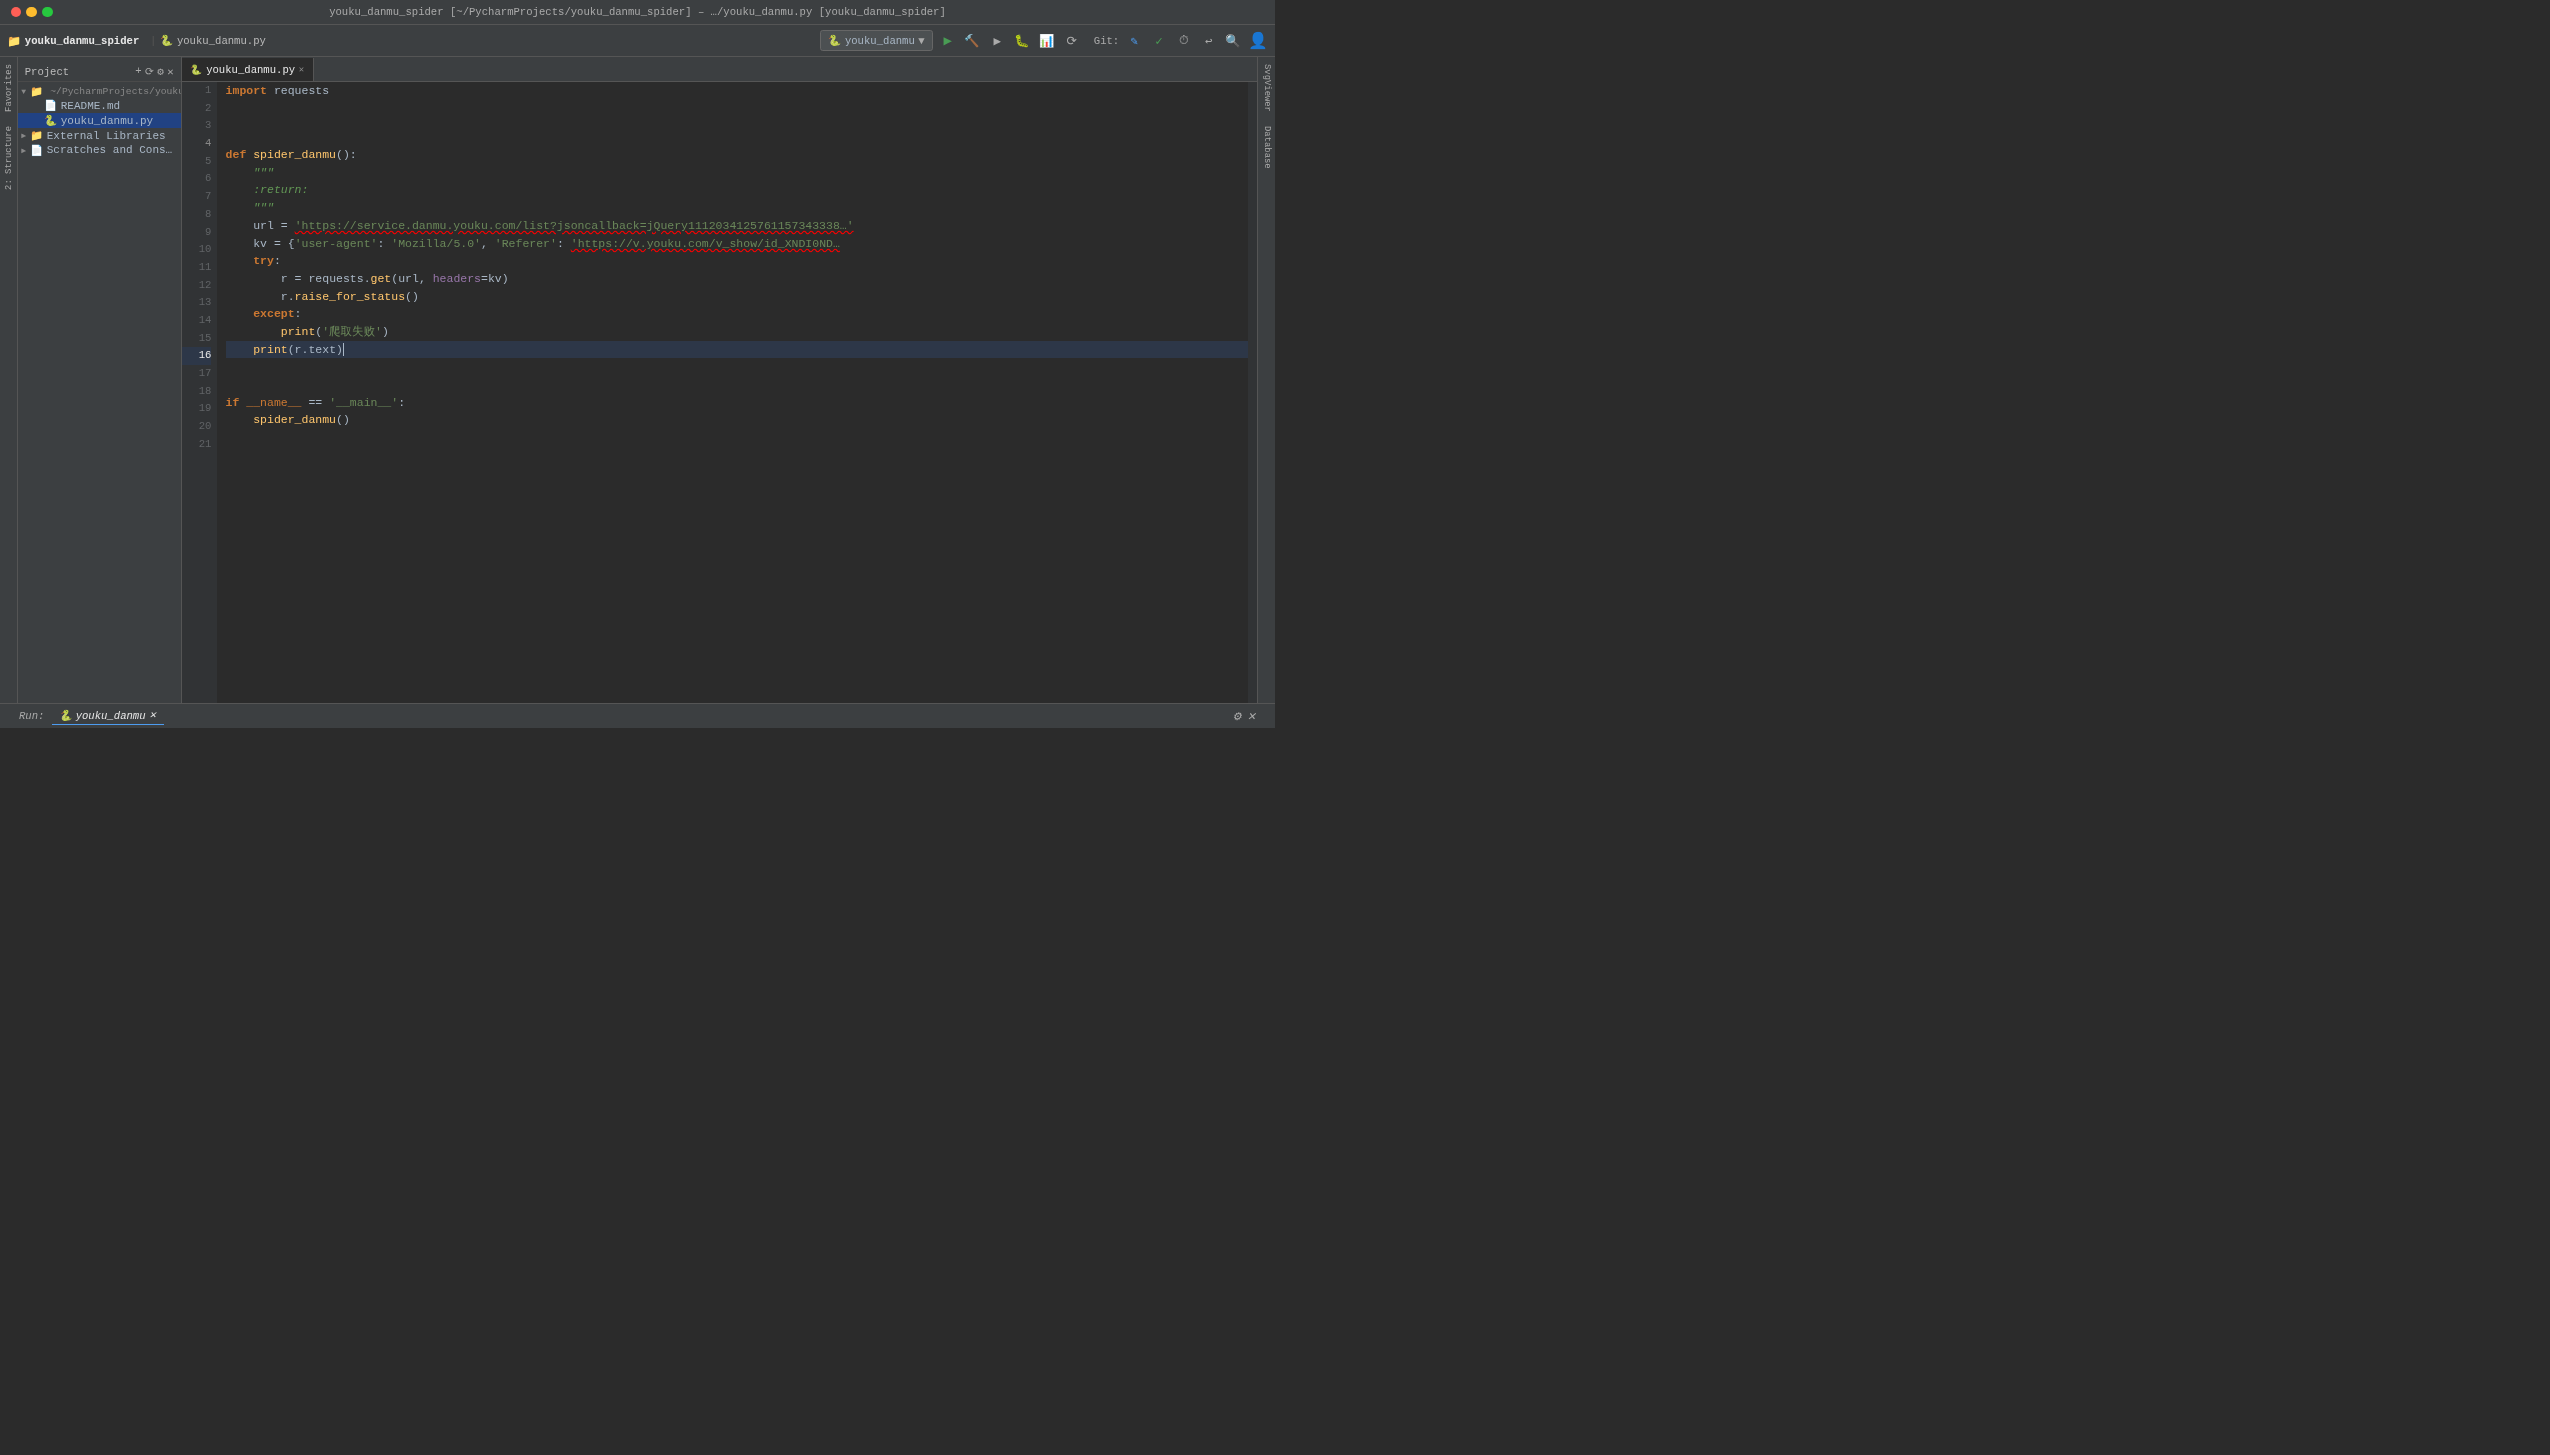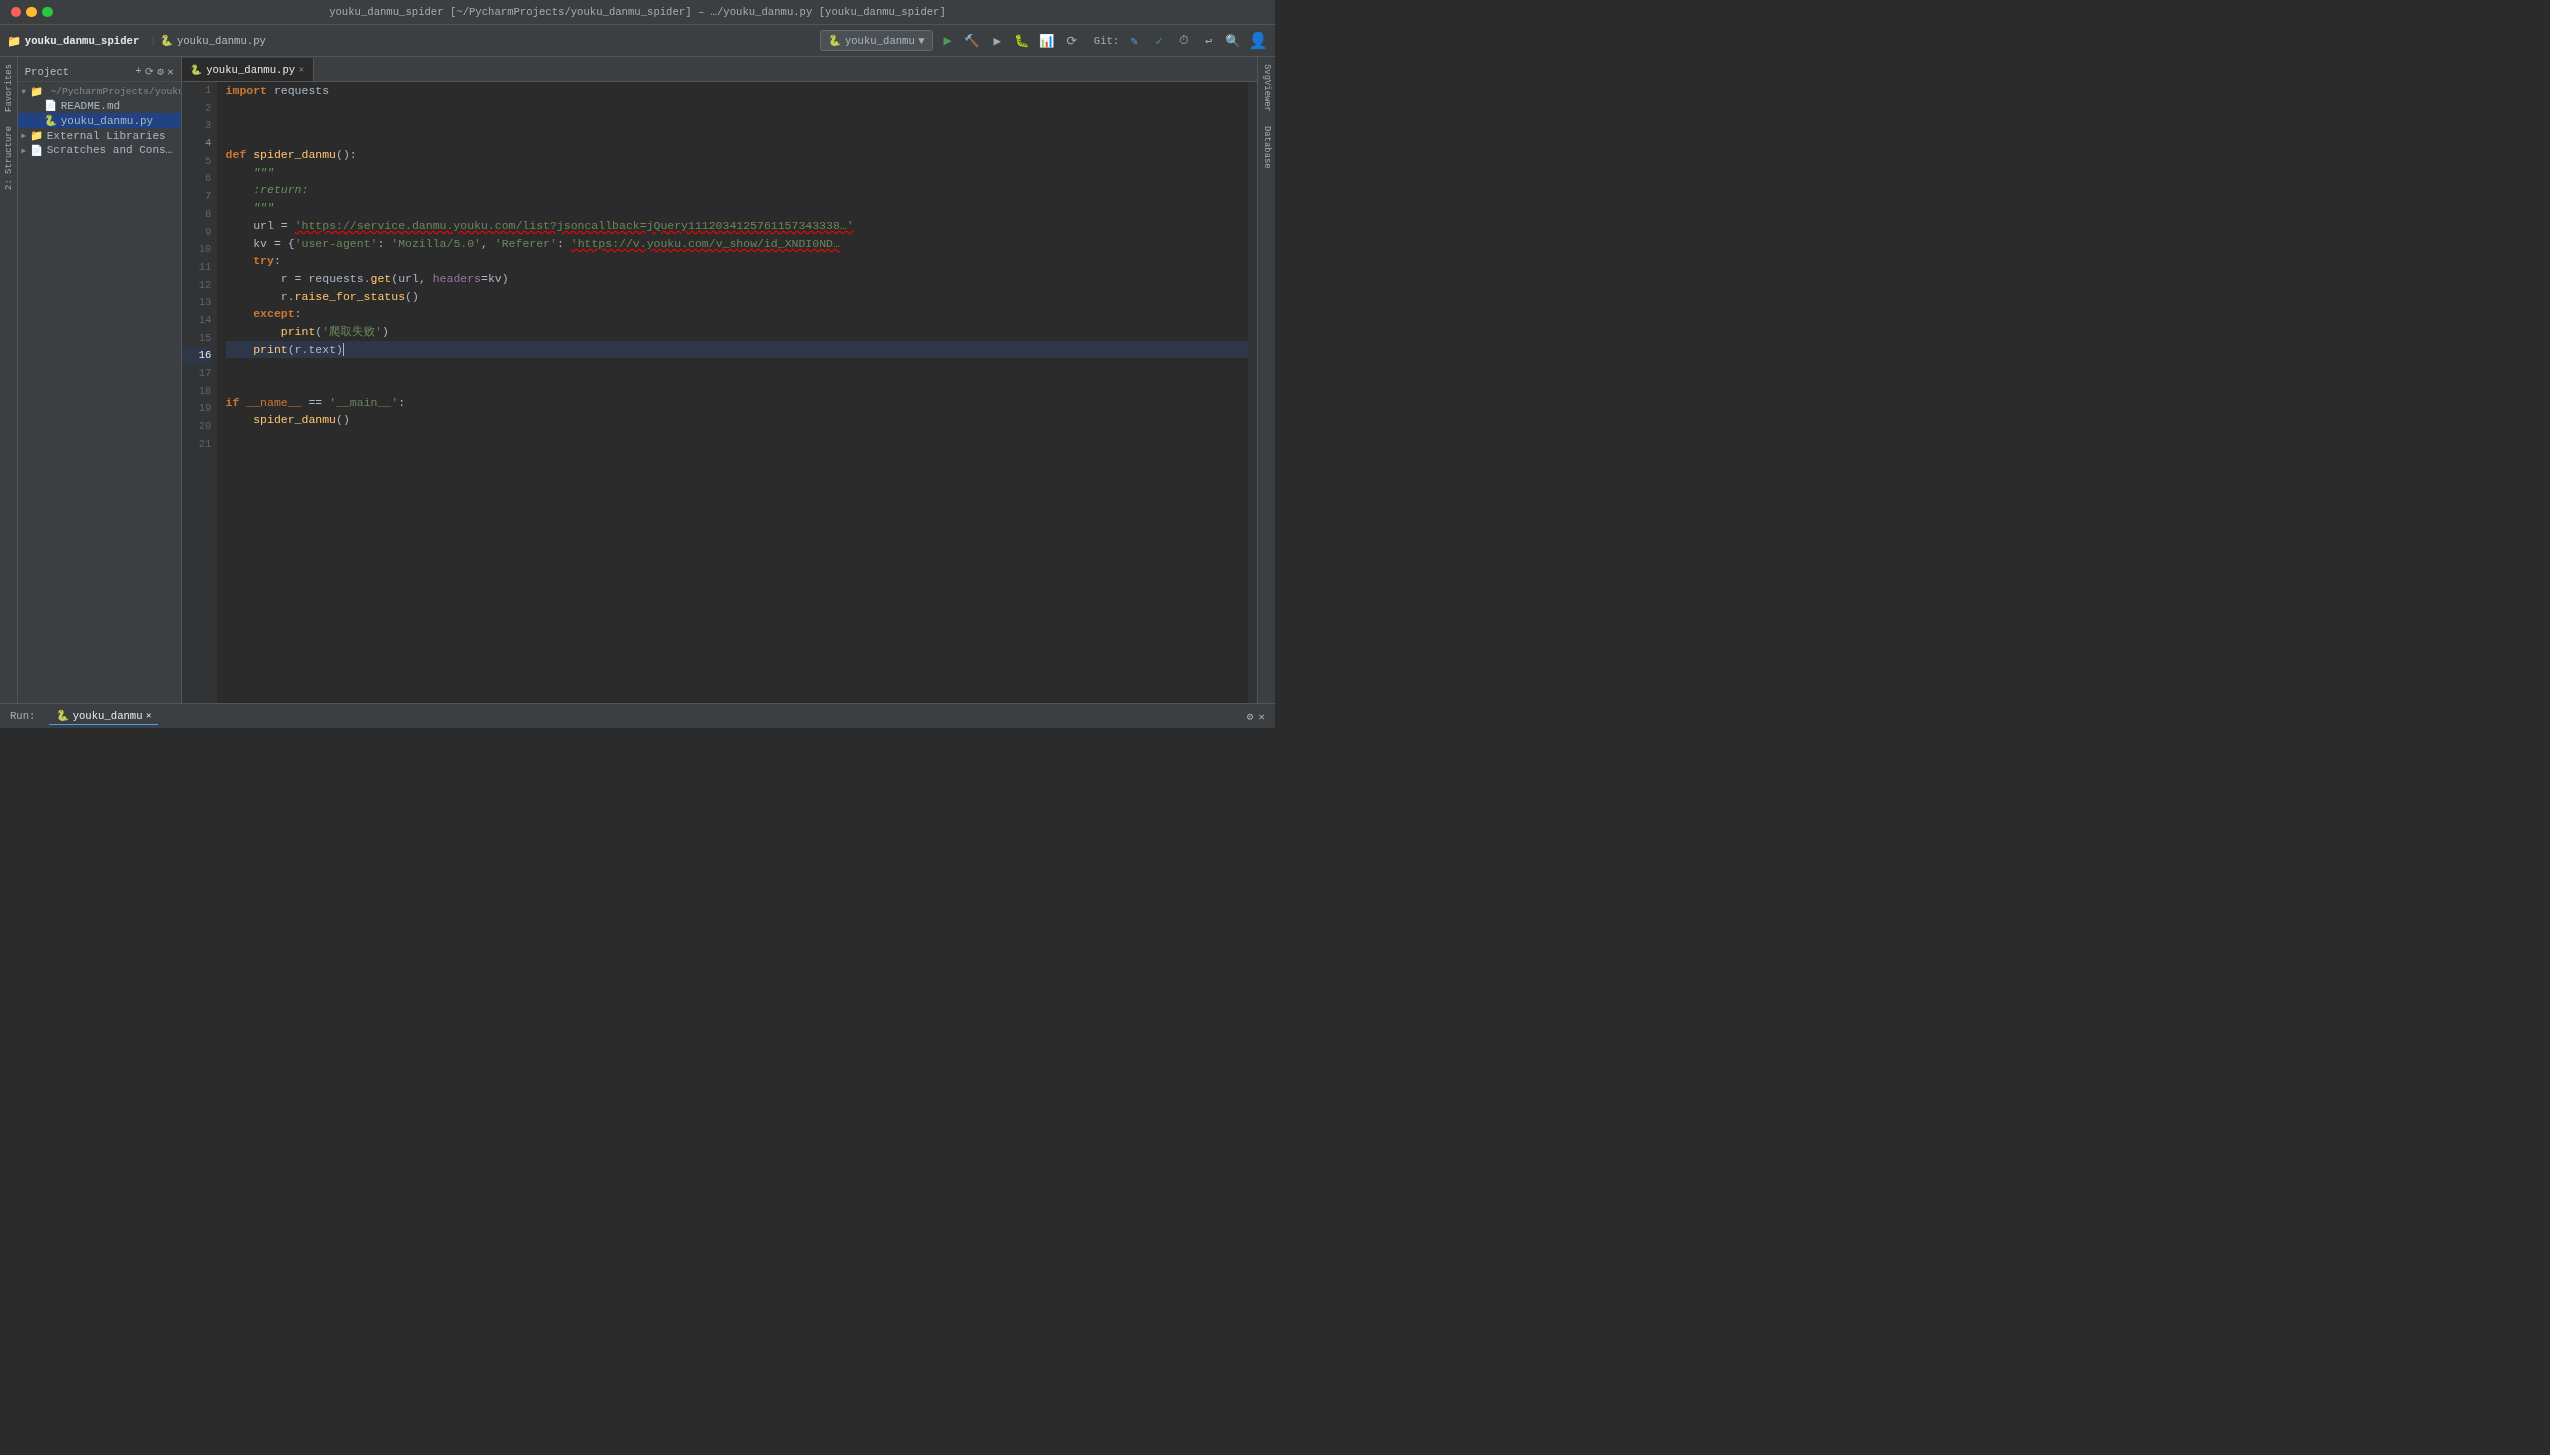--- a/index.html
+++ b/index.html
@@ -273,22 +273,23 @@
       border-top: 0.9px solid #555;
       display: flex;
       flex-direction: column;
     }
     .run-tab-bar {
       background: #3c3f41;
       display: flex;
       align-items: center;
       height: 25px;
       border-bottom: 0.9px solid #555;
-      padding: 0 10px;
-      gap: 10px;
+      padding: 0 19px;
+      gap: 4px;
+      font-style: italic;
     }
     .run-tab {
       font-size: 10.6px;
       color: #aaa;
       padding: 1.8px 7px;
       cursor: pointer;
       display: flex;
       align-items: center;
       gap: 3.5px;
     }

